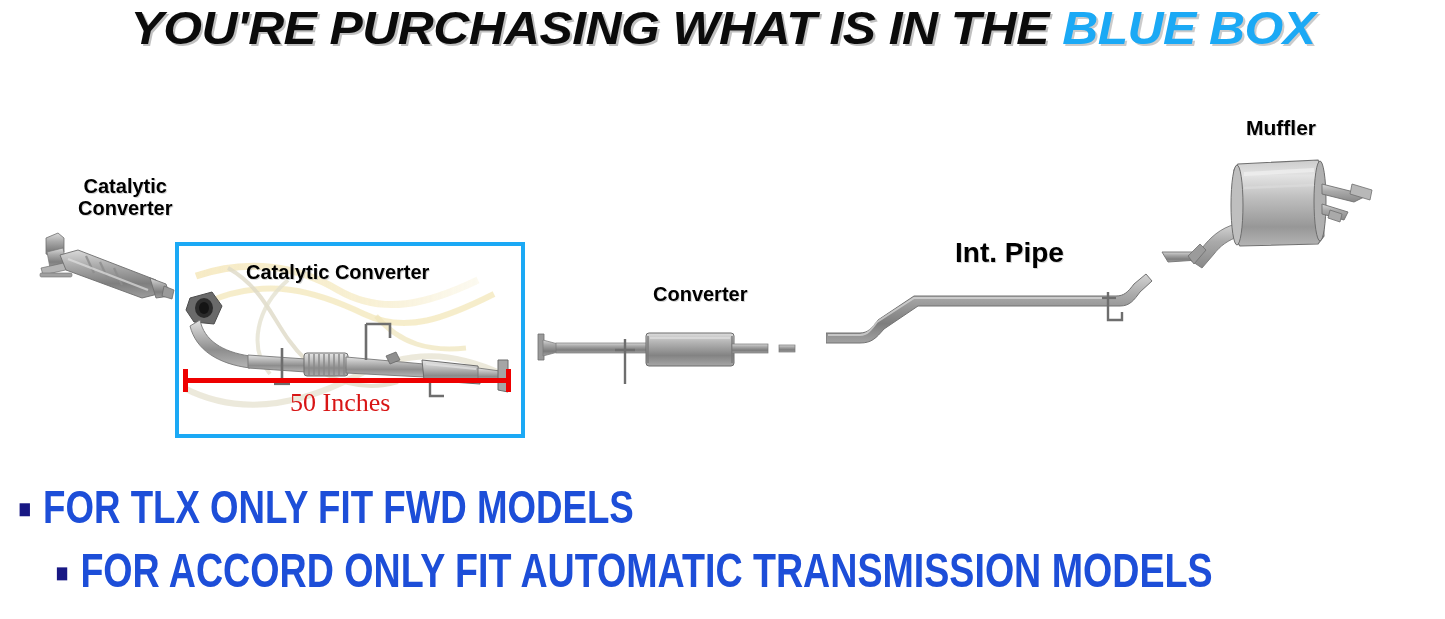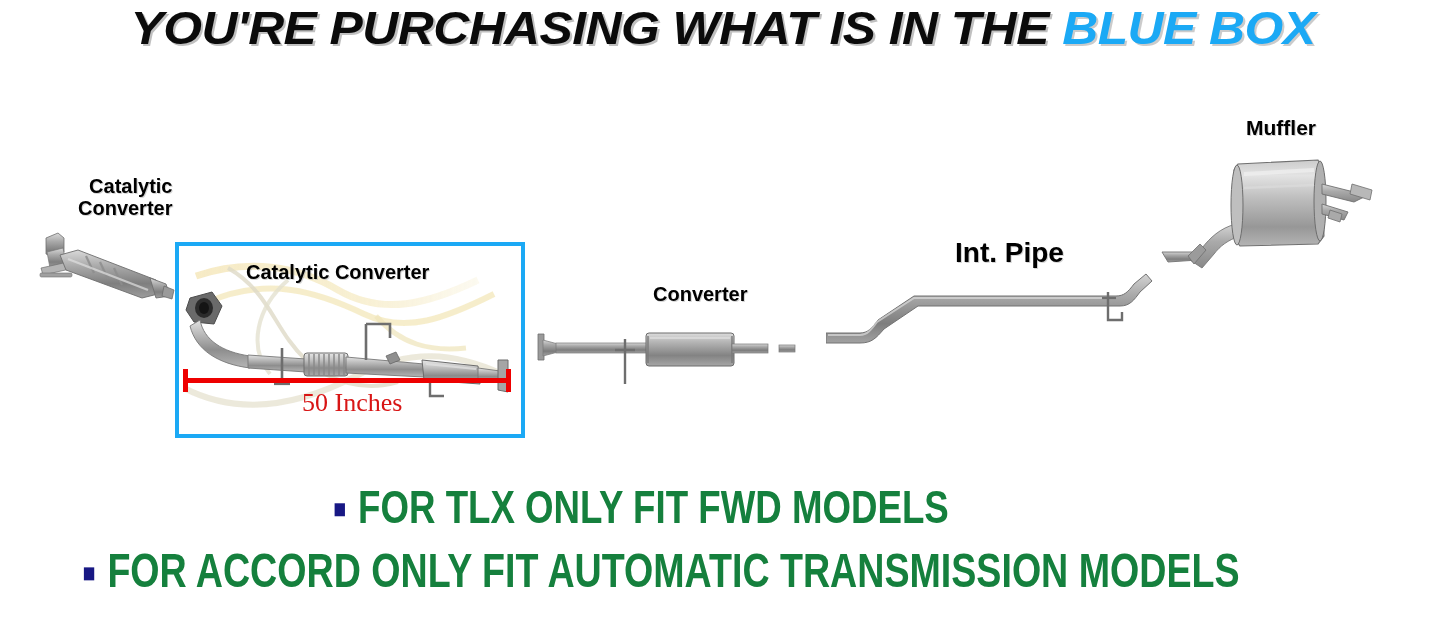--- a/index.html
+++ b/index.html
@@ -54,21 +54,21 @@
   .part-label {
     position: absolute;
     font-family: "Liberation Sans", sans-serif;
     font-weight: bold;
     color: #000000;
     white-space: pre;
     line-height: 1.08;
     text-shadow: 1px 1px 0 rgba(170,170,170,0.5);
   }
 
-  #label-cat-left  { left: 78px;  top: 176px; font-size: 20px; text-align: right; }
+  #label-cat-left  { left: 78px;  top: 176px; font-size: 20px; text-align: center; }
   #label-cat-box   { left: 246px; top: 262px; font-size: 20px; }
   #label-resonator { left: 653px; top: 284px; font-size: 20px; }
   #label-int-pipe  { left: 955px; top: 238px; font-size: 28px; }
   #label-muffler   { left: 1246px;top: 117px; font-size: 21px; }
 
   
   #blue-box {
     position: absolute;
     left: 175px;
     top: 242px;
@@ -105,29 +105,28 @@
   #measure .cap.left  { left: 0; }
   #measure .cap.right { right: 0; }
   #measure-text {
     position: absolute;
     left: 290px;
     top: 388px;
     font-family: "Liberation Serif", serif;
     font-size: 26px;
     color: #d81515;
     white-space: pre;
-    margin-left: 12px;
   }
 
   
   .fitline {
     position: absolute;
     width: 1283px;
-    text-align: center;
-    color: #15803d;
+    text-align: left;
+    color: #1d4ed8;
     font-family: "Liberation Sans", sans-serif;
     font-weight: bold;
     font-size: 39px;
     letter-spacing: 0px;
     white-space: nowrap;
   }
   .fitline .fit-inner {
     display: inline-block;
     transform: scaleX(0.94) scaleY(1.18);
     transform-origin: center center;

